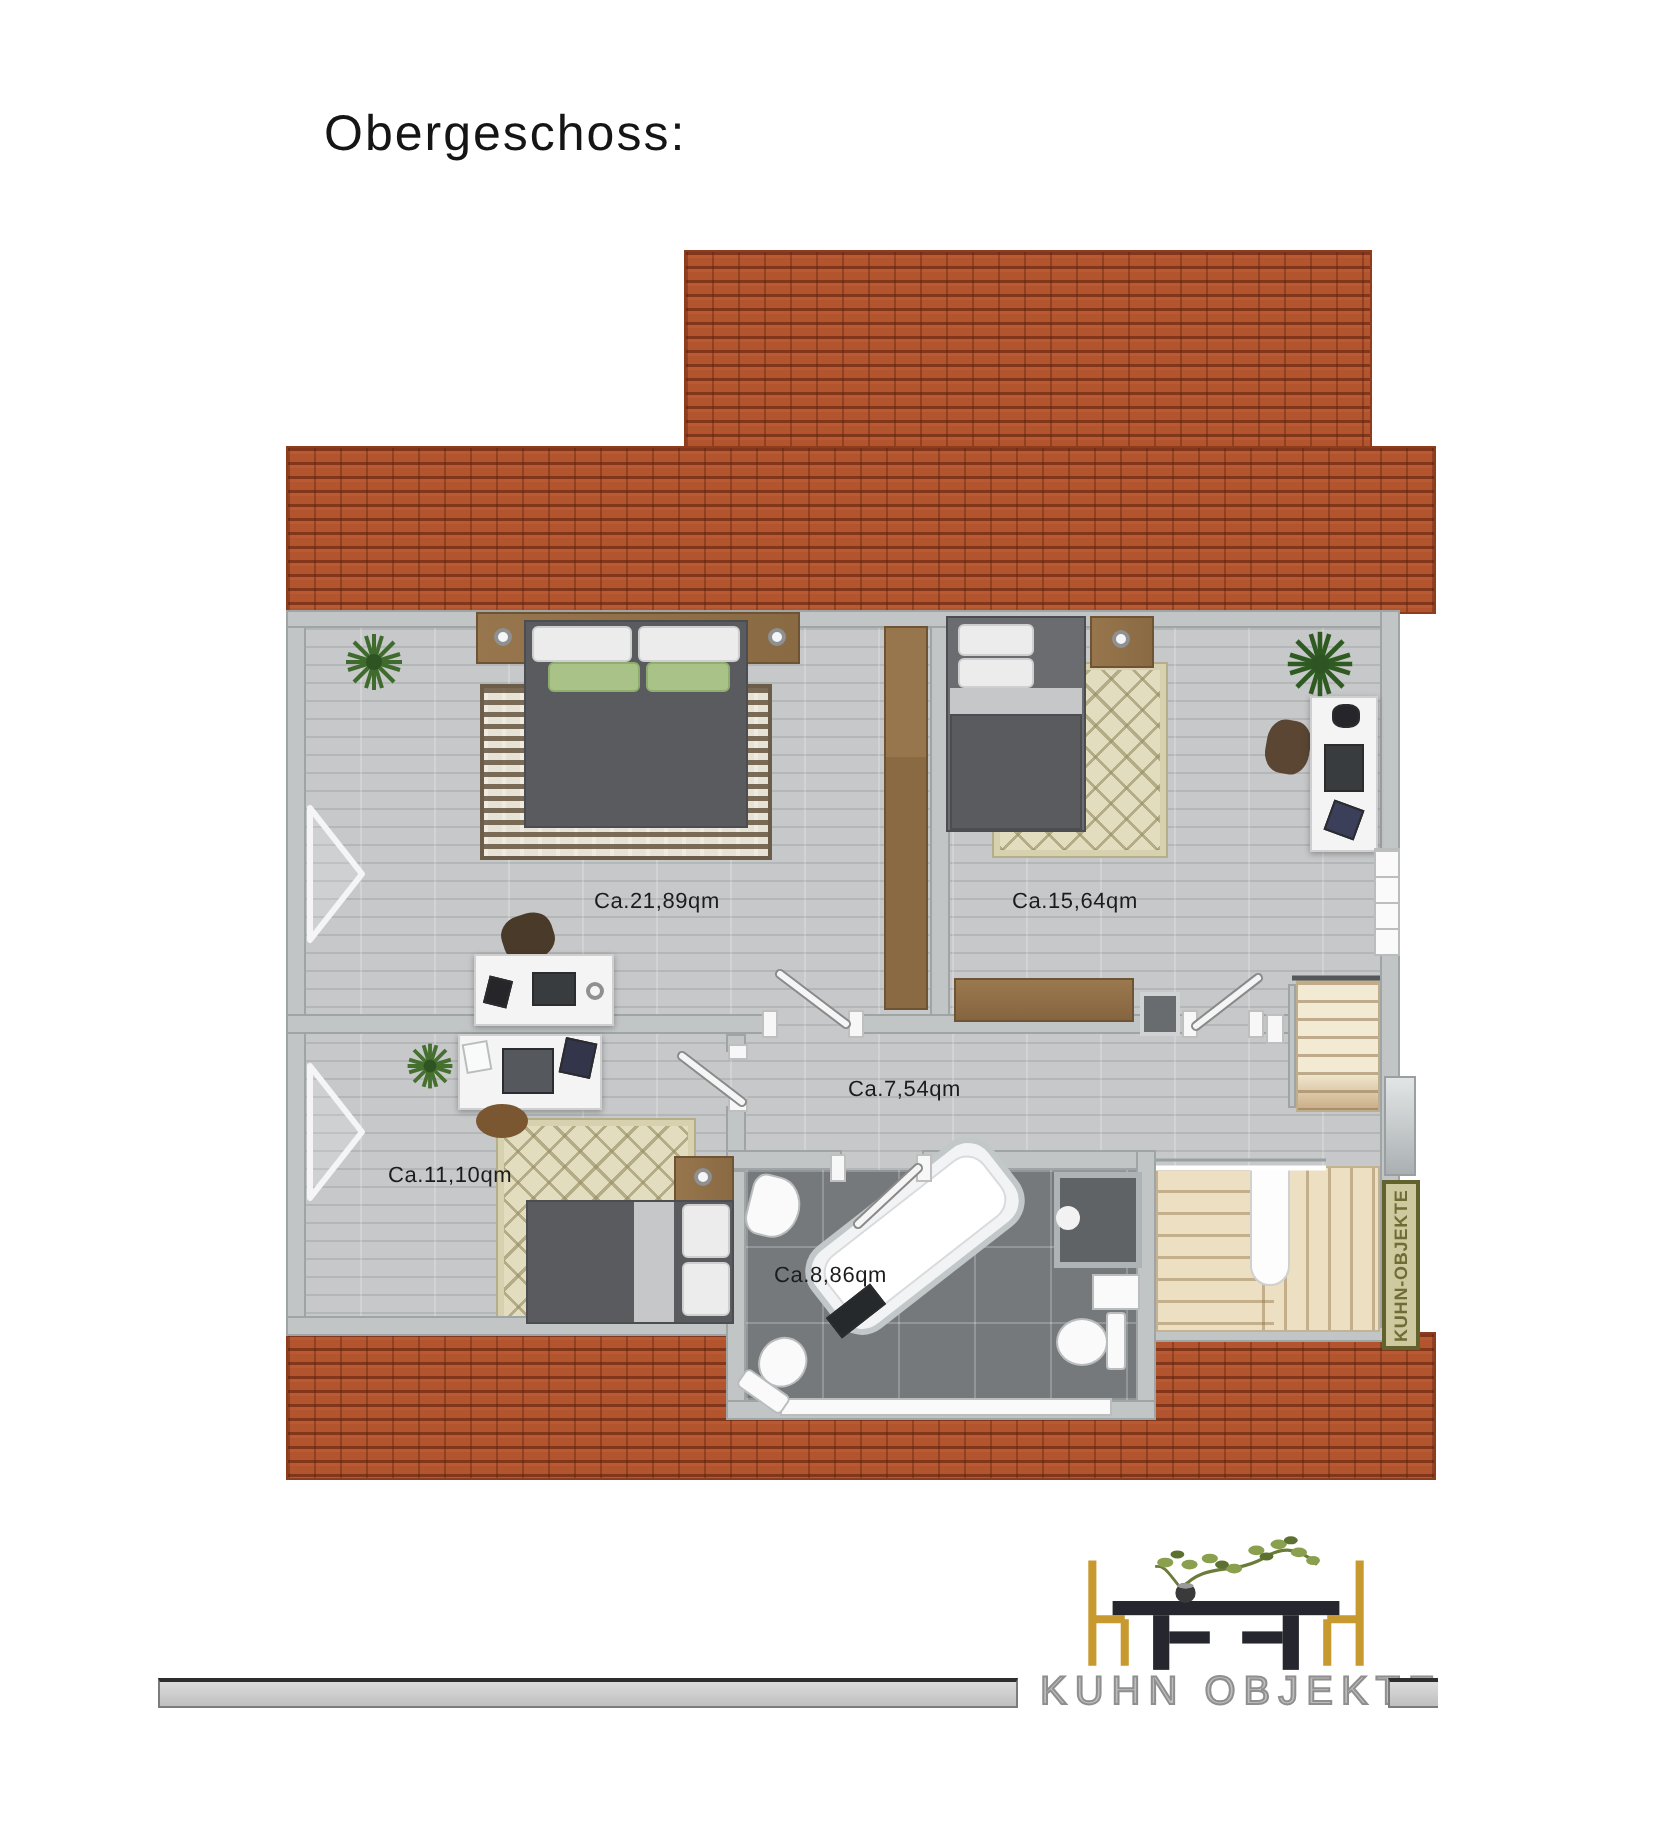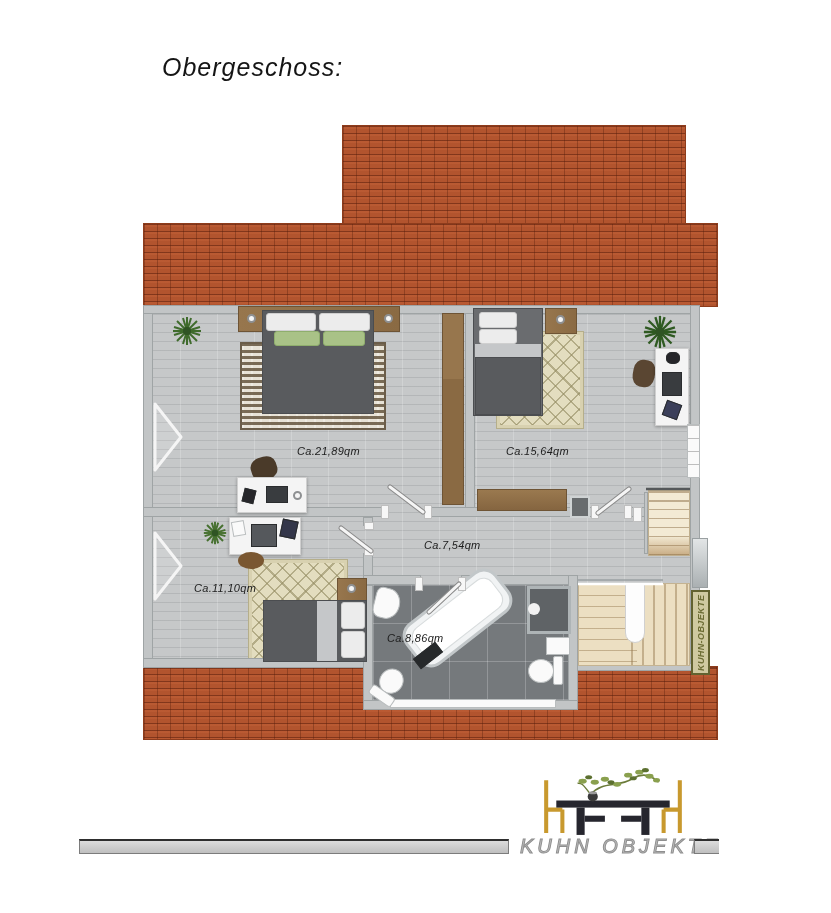--- a/index.html
+++ b/index.html
@@ -1,17 +1,17 @@
 <!DOCTYPE html>
 <html><head>
 <meta charset="utf-8">
 <style>
   html,body{margin:0;padding:0;background:#ffffff;}
   #canvas{position:relative;width:719px;height:913px;background:#ffffff;overflow:hidden;
-          font-family:"Liberation Sans",sans-serif;font-style:italic;}
+          font-family:"Liberation Sans",sans-serif;}
   .abs{position:absolute;}
   
   .roof{background-color:#b2542e;
     background-image:
       repeating-linear-gradient(90deg, rgba(80,28,10,.35) 0 1px, transparent 1px 13px),
       repeating-linear-gradient(180deg, rgba(90,30,12,.55) 0 1.5px, rgba(205,105,62,.28) 1.5px 3px, transparent 3px 7px);
     border:1px solid #8e3c1c;}
   
   .floor{background-color:#c6c8c9;
     background-image:

